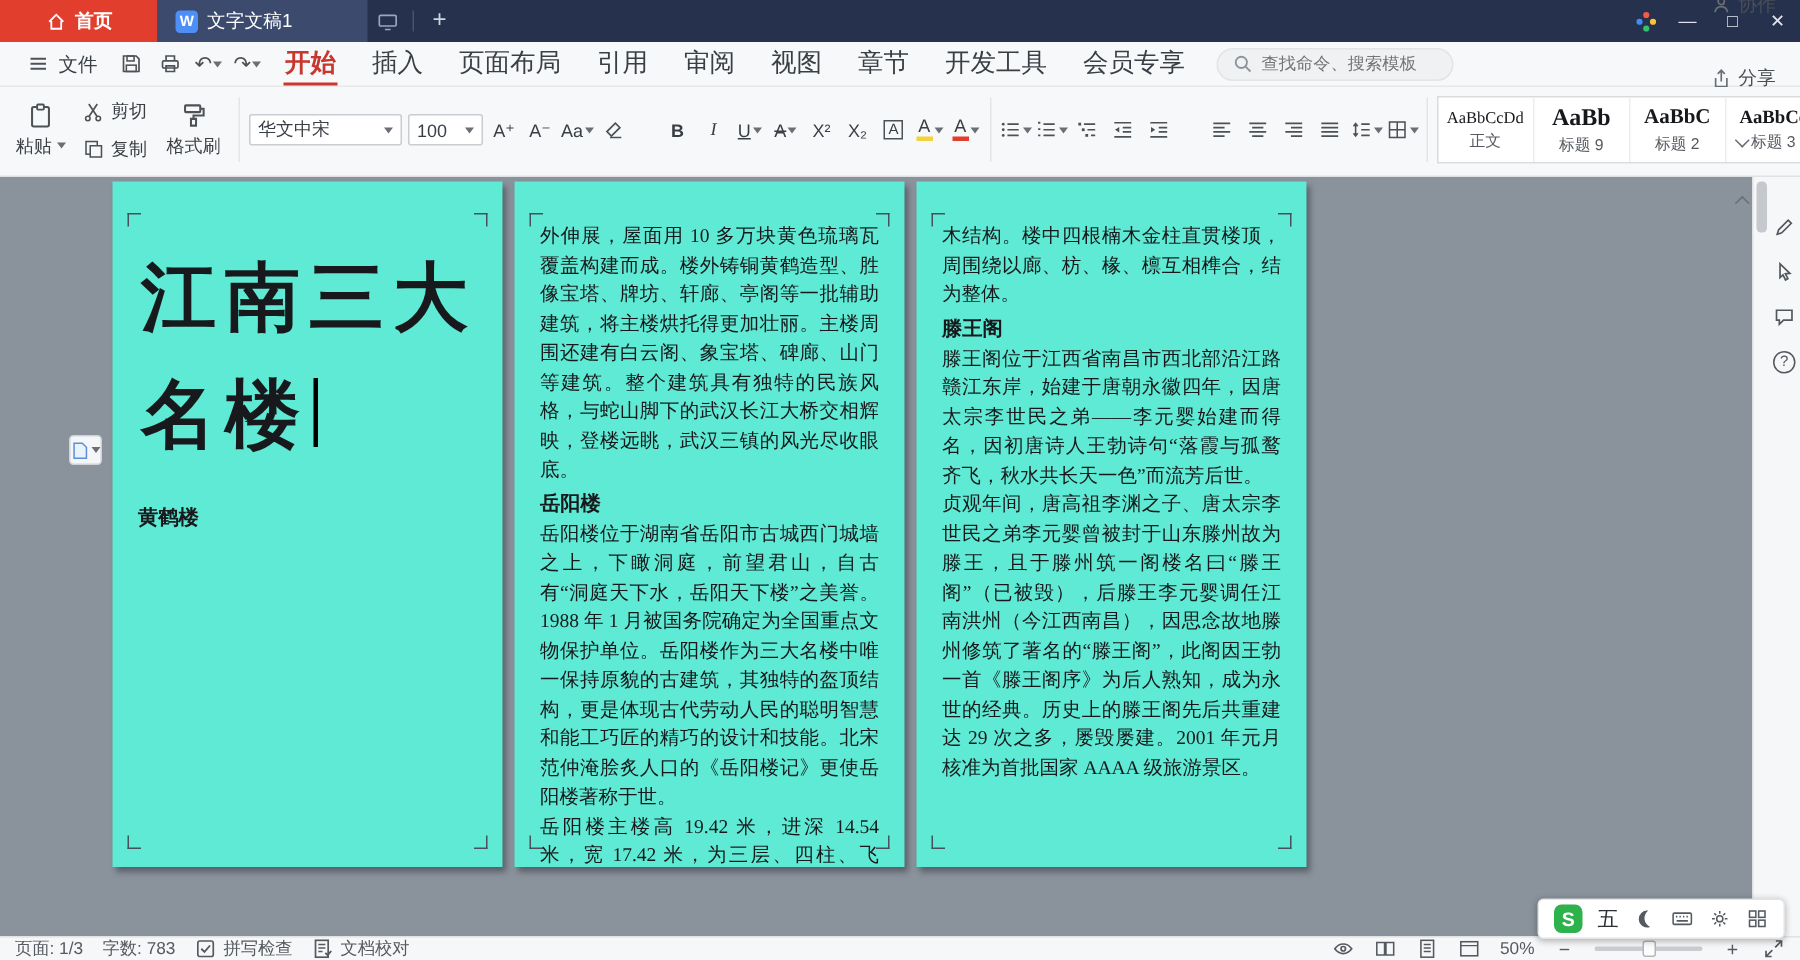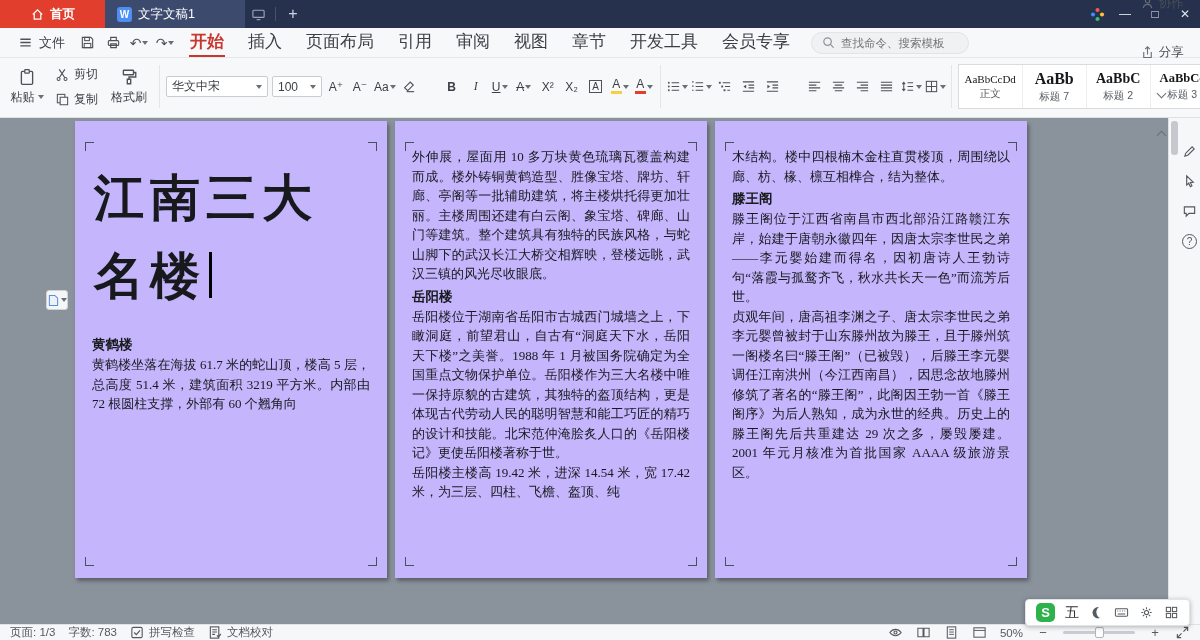--- a/index.html
+++ b/index.html
@@ -62,21 +62,21 @@
   .galarrows div{flex:1;display:flex;align-items:center;justify-content:center;border-left:1px solid #eceeef;}
   .tri-up{width:0;height:0;border-left:3.5px solid transparent;border-right:3.5px solid transparent;border-bottom:4px solid #6a6f76;}
   .tri-dn{width:0;height:0;border-left:3.5px solid transparent;border-right:3.5px solid transparent;border-top:4px solid #6a6f76;}
   .tri-bar{display:flex;flex-direction:column;align-items:center;gap:1px;}
   .tri-bar i{width:8px;height:1.5px;background:#6a6f76;display:block;}
 
   
   .workspace{flex:1;display:flex;min-height:0;background:#8a929c;}
   .canvas{flex:1;position:relative;overflow:hidden;}
   .pages{position:absolute;left:75px;top:3px;display:flex;gap:8px;}
-  .page{width:312px;height:457px;background:#c4b5fd;box-shadow:2px 3px 4px rgba(0,0,0,.35);position:relative;padding:26px 17px;overflow:hidden;}
+  .page{width:260px;height:457px;background:#5eead4;box-shadow:2px 3px 4px rgba(0,0,0,.35);position:relative;padding:26px 17px;overflow:hidden;}
   .mk{position:absolute;width:9px;height:9px;border:0 solid #47505c;}
   .mk.tl{left:10px;top:21px;border-left-width:1px;border-top-width:1px;}
   .mk.tr{right:10px;top:21px;border-right-width:1px;border-top-width:1px;}
   .mk.bl{left:10px;bottom:12px;border-left-width:1px;border-bottom-width:1px;}
   .mk.br{right:10px;bottom:12px;border-right-width:1px;border-bottom-width:1px;}
   .doc{font-family:"Liberation Serif","DejaVu Serif",serif;color:#17191c;}
   .dtitle{font-weight:bold;font-size:50px;line-height:78px;letter-spacing:6px;margin:12px 0 20px 2px;}
   .cursorbar{display:inline-block;width:3px;height:46px;background:#000;vertical-align:-5px;margin-left:3px;}
   .dh{font-weight:bold;font-size:13.5px;line-height:20px;margin-top:3px;}
   .dp{font-size:13px;line-height:19.5px;text-align:justify;}
@@ -391,21 +391,21 @@
     </div>
     <div class="vsep"></div>
 
     <div class="gallery">
       <div class="stybox s0">
         <span class="prev">AaBbCcDd</span>
         <span class="nm">正文</span>
       </div>
       <div class="stybox s1">
         <span class="prev">AaBb</span>
-        <span class="nm">标题 7</span>
+        <span class="nm">标题 9</span>
       </div>
       <div class="stybox s2">
         <span class="prev">AaBbC</span>
         <span class="nm">标题 2</span>
       </div>
       <div class="stybox s3">
         <span class="prev">AaBbCc</span>
         <span class="nm">标题 3</span>
       </div>
       <div class="galarrows">
@@ -458,21 +458,20 @@
   <div class="workspace">
     <div class="canvas">
       <div class="pages">
         <div class="page doc">
           <span class="mk tl"></span>
             <span class="mk tr"></span>
             <span class="mk bl"></span>
             <span class="mk br"></span>
           <div class="dtitle"><span>江南三大名楼</span><span class="cursorbar"></span></div>
           <p class="dh">黄鹤楼</p>
-          <p class="dp">黄鹤楼坐落在海拔 61.7 米的蛇山顶，楼高 5 层，总高度 51.4 米，建筑面积 3219 平方米。内部由 72 根圆柱支撑，外部有 60 个翘角向</p>
         </div>
         <div class="page doc">
           <span class="mk tl"></span>
             <span class="mk tr"></span>
             <span class="mk bl"></span>
             <span class="mk br"></span>
           <p class="dp">外伸展，屋面用 10 多万块黄色琉璃瓦覆盖构建而成。楼外铸铜黄鹤造型、胜像宝塔、牌坊、轩廊、亭阁等一批辅助建筑，将主楼烘托得更加壮丽。主楼周围还建有白云阁、象宝塔、碑廊、山门等建筑。整个建筑具有独特的民族风格，与蛇山脚下的武汉长江大桥交相辉映，登楼远眺，武汉三镇的风光尽收眼底。</p>
           <p class="dh">岳阳楼</p>
           <p class="dp">岳阳楼位于湖南省岳阳市古城西门城墙之上，下瞰洞庭，前望君山，自古有“洞庭天下水，岳阳天下楼”之美誉。1988 年 1 月被国务院确定为全国重点文物保护单位。岳阳楼作为三大名楼中唯一保持原貌的古建筑，其独特的盔顶结构，更是体现古代劳动人民的聪明智慧和能工巧匠的精巧的设计和技能。北宋范仲淹脍炙人口的《岳阳楼记》更使岳阳楼著称于世。</p>
           <p class="dp">岳阳楼主楼高 19.42 米，进深 14.54 米，宽 17.42 米，为三层、四柱、飞檐、盔顶、纯</p>

